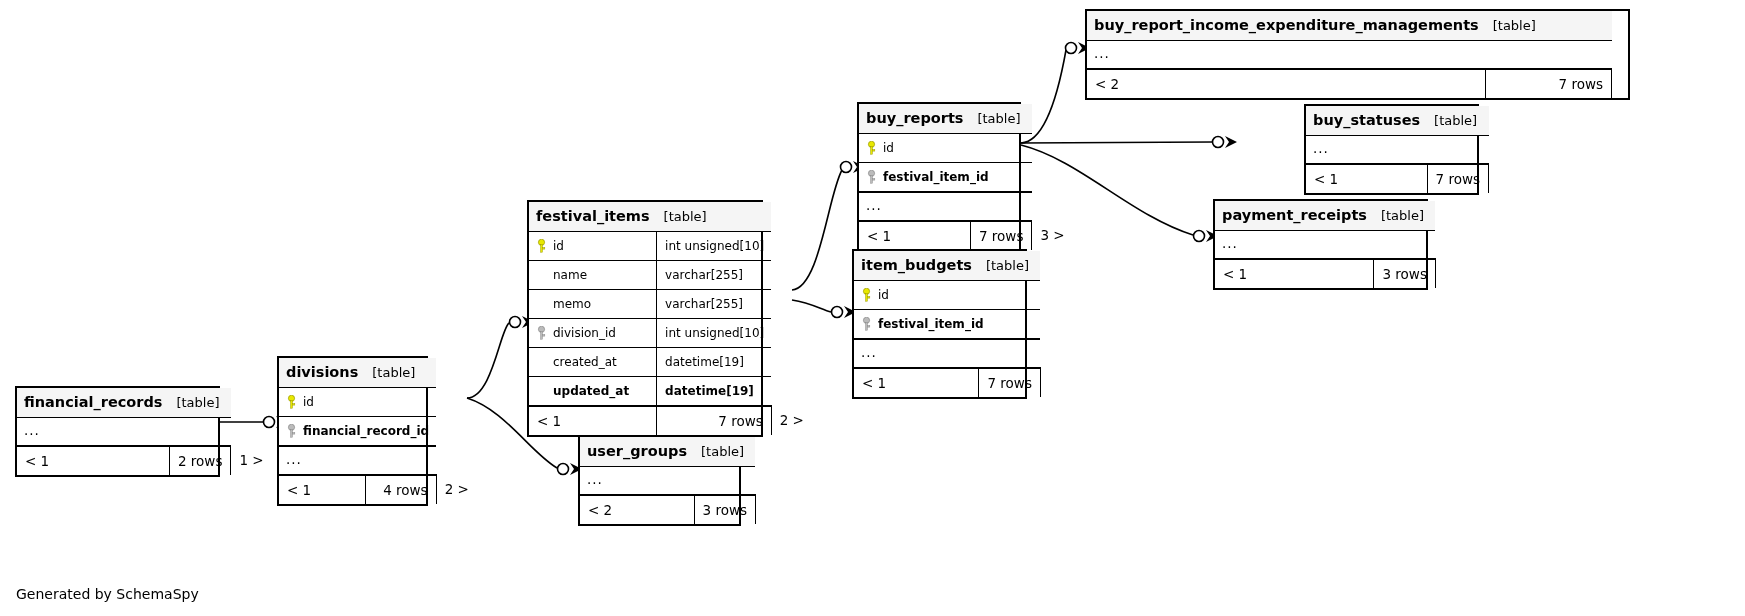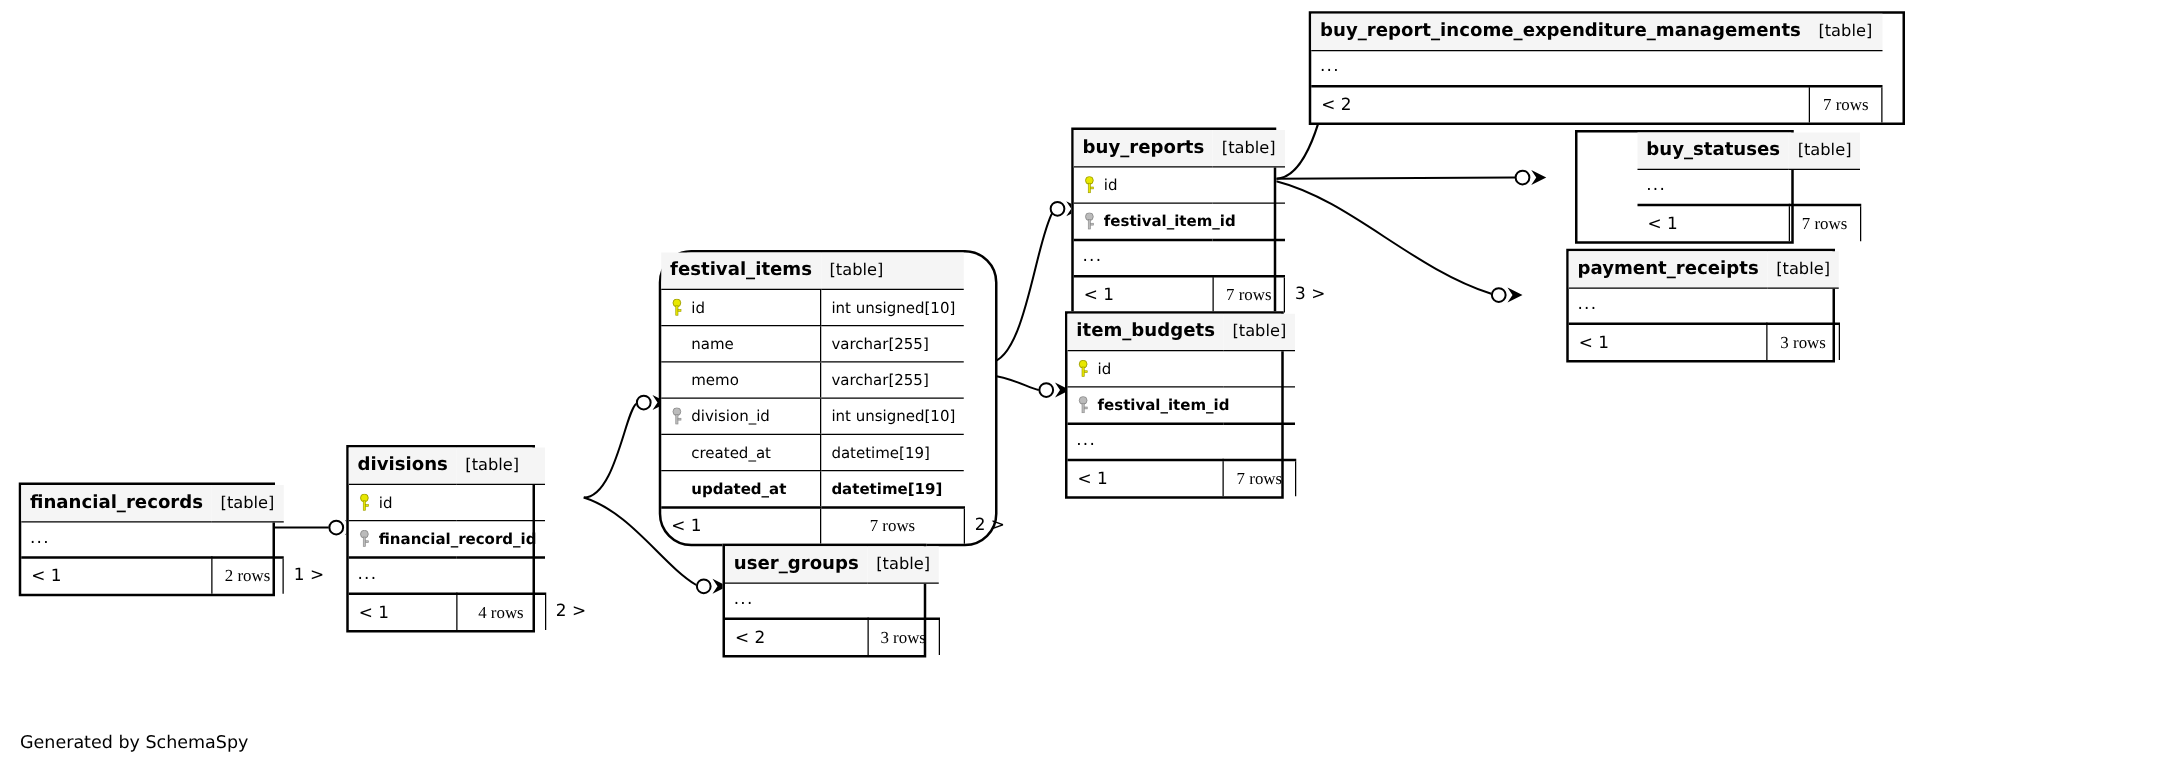--- a/index.html
+++ b/index.html
@@ -82,21 +82,21 @@
   }
   .foot-row td {
     font-size: 13.5px;
     padding: 3px 8px 4px 8px;
     height: 21px;
     white-space: nowrap;
     border-right: 1px solid #000000;
   }
   .foot-row td:last-child { border-right: none; }
   .foot-left  { text-align: left; }
-  .foot-mid   { text-align: center; font-family: Liberation Serif, serif; }
+  .foot-mid   { text-align: right; }
   .foot-right { text-align: right; }
   .keywrap {
     display: inline-block;
     width: 13px;
     vertical-align: middle;
     text-align: center;
   }
   .key {
     display: inline-block;
     vertical-align: middle;
@@ -155,59 +155,59 @@
       <path d="M853,161 L865,167 L853,173 L857,167 Z"></path>
       <path d="M844,306 L856,312 L844,318 L848,312 Z"></path>
       <path d="M1078,42 L1090,48 L1078,54 L1082,48 Z"></path>
       <path d="M1225,136 L1237,142 L1225,148 L1229,142 Z"></path>
       <path d="M1206,230 L1218,236 L1206,242 L1210,236 Z"></path>
       <path d="M276,416 L288,422 L276,428 L280,422 Z"></path>
       <path d="M570,463 L582,469 L570,475 L574,469 Z"></path>
     </g>
   </svg>
 
-  <div class="tbl" style="left:1047px; top:9px; width:477px;">
+  <div class="tbl" style="left:1085px; top:9px; width:545px;">
     <table>
       <tbody>
           <tr class="thead-row">
         <td class="tname">buy_report_income_expenditure_managements</td>
         <td class="ttag">[table]</td>
       </tr>
       <tr class="ellipsis-row">
         <td colspan="2">...</td>
       </tr>
       <tr class="foot-row">
         <td class="foot-left" style="width:155px">&lt; 2</td>
         <td class="foot-mid" style="width:175px">7 rows</td>
         <td class="foot-right"></td>
       </tr>
     </tbody>
       </table>
   </div>
 
-  <div class="tbl" style="left:1260px; top:104px; width:175px;padding-left:48px;">
+  <div class="tbl" style="left:1304px; top:104px; width:175px;">
     <table>
       <tbody>
           <tr class="thead-row">
         <td class="tname">buy_statuses</td>
         <td class="ttag">[table]</td>
       </tr>
       <tr class="ellipsis-row">
         <td colspan="2">...</td>
       </tr>
       <tr class="foot-row">
         <td class="foot-left" style="width:58px">&lt; 1</td>
         <td class="foot-mid" style="width:66px">7 rows</td>
         <td class="foot-right"></td>
       </tr>
     </tbody>
       </table>
   </div>
 
-  <div class="tbl" style="left:1213px; top:199px; width:215px;margin-left:40px;">
+  <div class="tbl" style="left:1213px; top:199px; width:215px;">
     <table>
       <tbody>
           <tr class="thead-row">
         <td class="tname">payment_receipts</td>
         <td class="ttag">[table]</td>
       </tr>
       <tr class="ellipsis-row">
         <td colspan="2">...</td>
       </tr>
       <tr class="foot-row">
@@ -286,21 +286,21 @@
       </tr>
       <tr class="foot-row">
         <td class="foot-left" style="width:55px">&lt; 1</td>
         <td class="foot-mid" style="width:84px">7 rows</td>
         <td class="foot-right"></td>
       </tr>
     </tbody>
       </table>
   </div>
 
-  <div class="tbl" style="left:527px; top:200px; width:271px;border-radius:26px;">
+  <div class="tbl" style="left:527px; top:200px; width:236px;">
     <table>
       <tbody>
           <tr class="thead-row">
         <td class="tname">festival_items</td>
         <td class="ttag">[table]</td>
       </tr>
       <tr class="col-row">
         <td class="cname" style="width:146px">
           <span class="keywrap"><span class="key"><svg width="9" height="14" viewBox="0 0 9 14">
                     <circle cx="4.5" cy="3.3" r="3.1" fill="#e8e800" stroke="#9a9a00" stroke-width="0.7"></circle>

